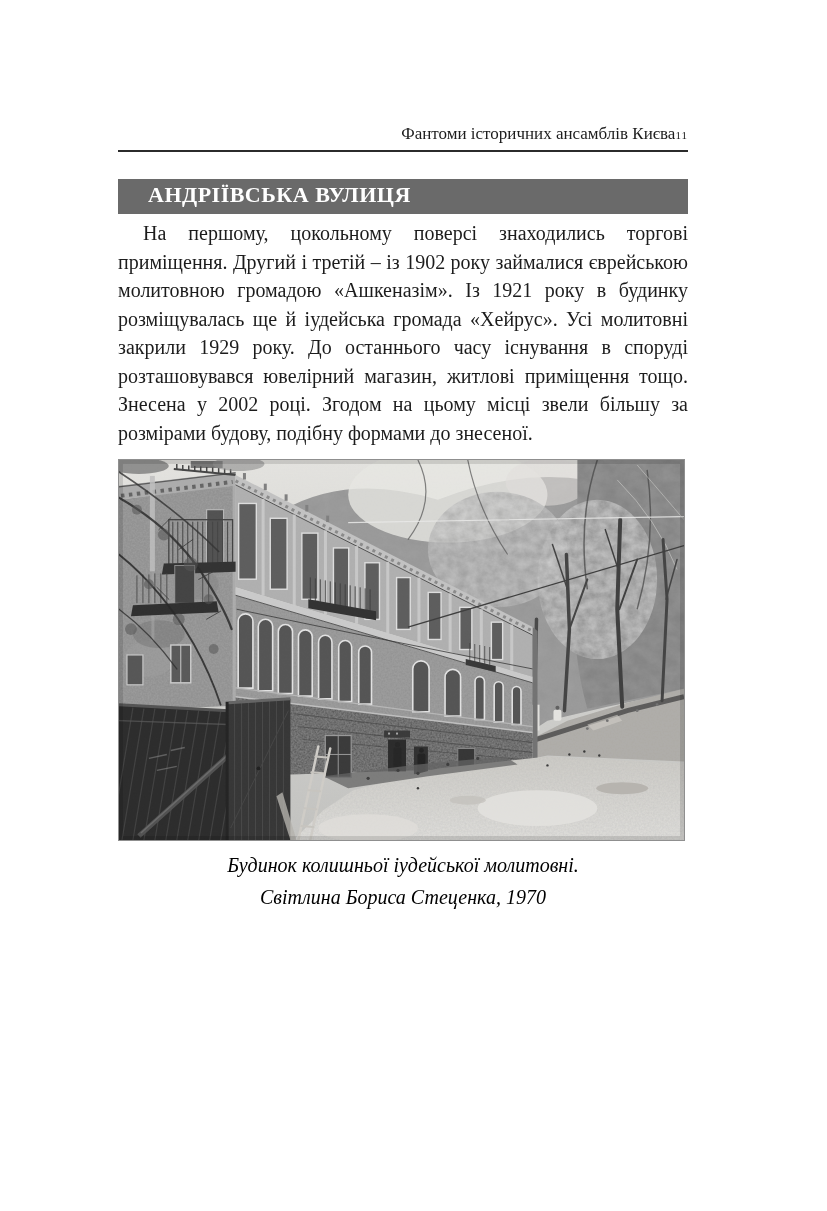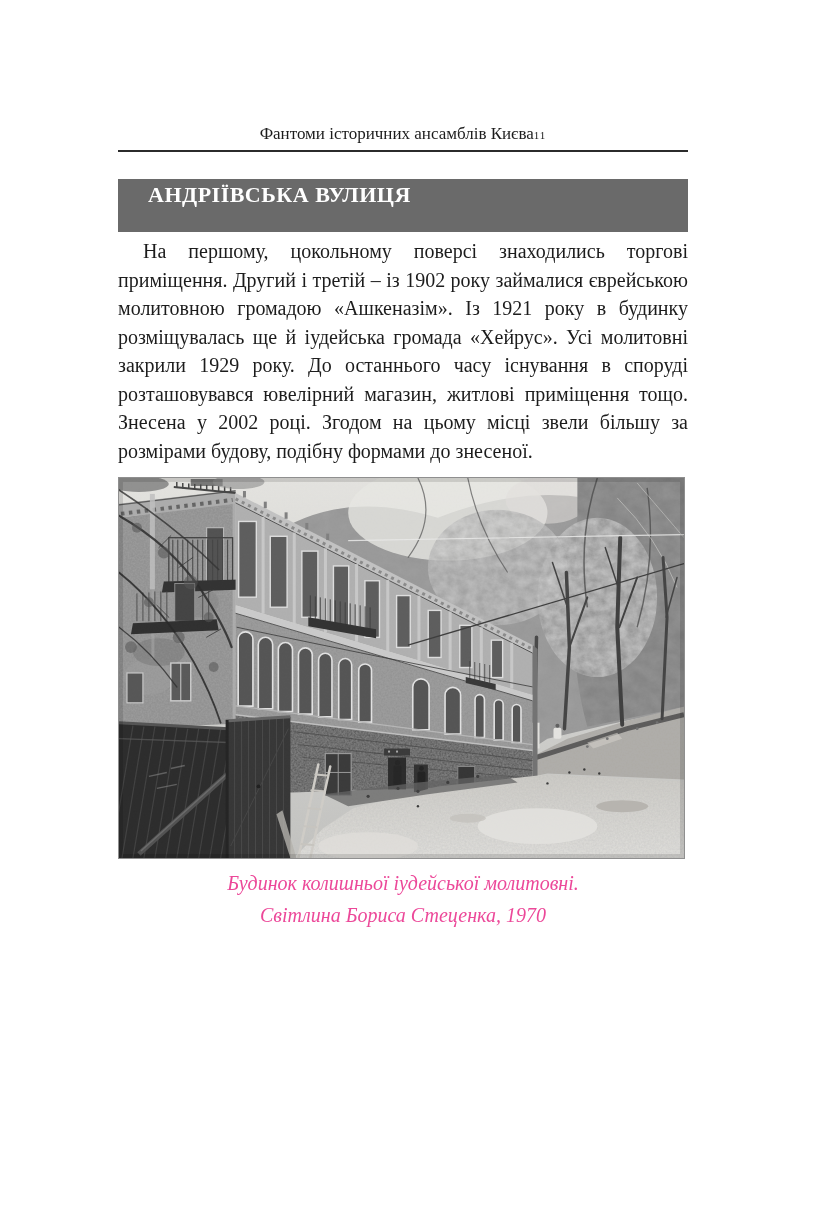--- a/index.html
+++ b/index.html
@@ -2,34 +2,34 @@
 <html lang="uk"><head>
 <meta charset="utf-8">
 <style>
   html,body{margin:0;padding:0;background:#ffffff;}
   .page{
     position:relative;width:827px;height:1211px;background:#ffffff;
     font-family:"Liberation Serif","DejaVu Serif",serif;color:#1c1c1c;
     overflow:hidden;
   }
   .content{position:absolute;left:118px;top:124px;width:570px;}
-  .running{display:flex;justify-content:center;align-items:baseline;font-size:17px;}
+  .running{display:flex;justify-content:flex-end;align-items:baseline;font-size:17px;}
   .running .pn{font-size:11px;letter-spacing:1px;}
   .rule{border-bottom:2px solid #2b2b2b;margin-top:6px;}
   .banner{
     margin-top:27px;background:#6a6a6a;color:#ffffff;font-weight:bold;
-    font-size:22px;letter-spacing:.5px;padding:3px 0 24px 30px;
+    font-size:22px;letter-spacing:.5px;padding:3px 0 6px 30px;
   }
   h2.subtitle{font-size:21px;font-weight:bold;margin:26px 0 0 25px;padding:0;}
   p.body{font-size:20px;line-height:28.5px;text-align:justify;text-indent:25px;margin:5px 0 0 0;}
   p.body.first{margin-top:8px;}
   figure{margin:12px 0 0 0;padding:0;}
   .photo{width:565px;height:380px;border:1px solid #8f8f8f;overflow:hidden;background:#dcdcda;}
   .photo svg{display:block;}
-  figcaption{margin-top:8px;text-align:center;font-style:italic;font-size:20px;line-height:32px;color:#ec4899;}
+  figcaption{margin-top:8px;text-align:center;font-style:italic;font-size:20px;line-height:32px;color:#000000;}
 </style>
 </head>
 <body>
 
 <div class="page">
   <div class="content">
 
     <div class="running">
       <span>Фантоми історичних ансамблів Києва</span>
       <span class="pn">11</span>

